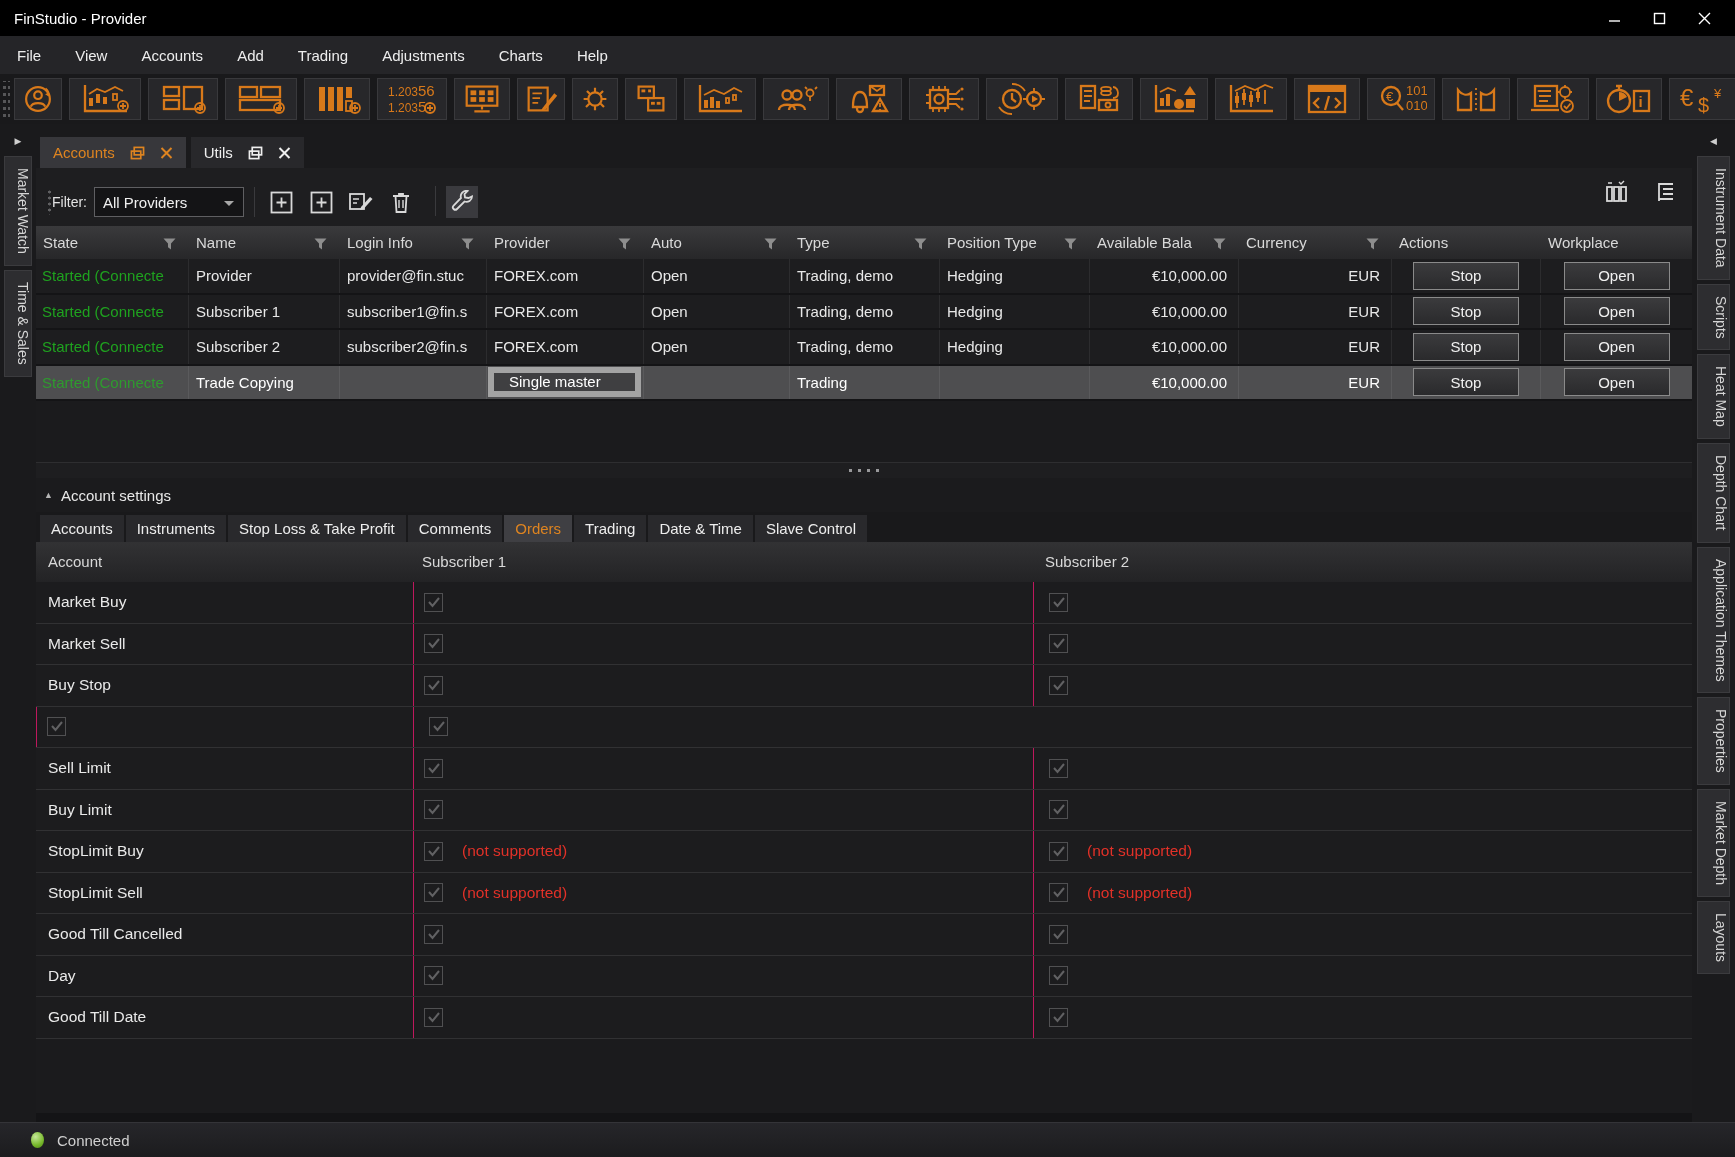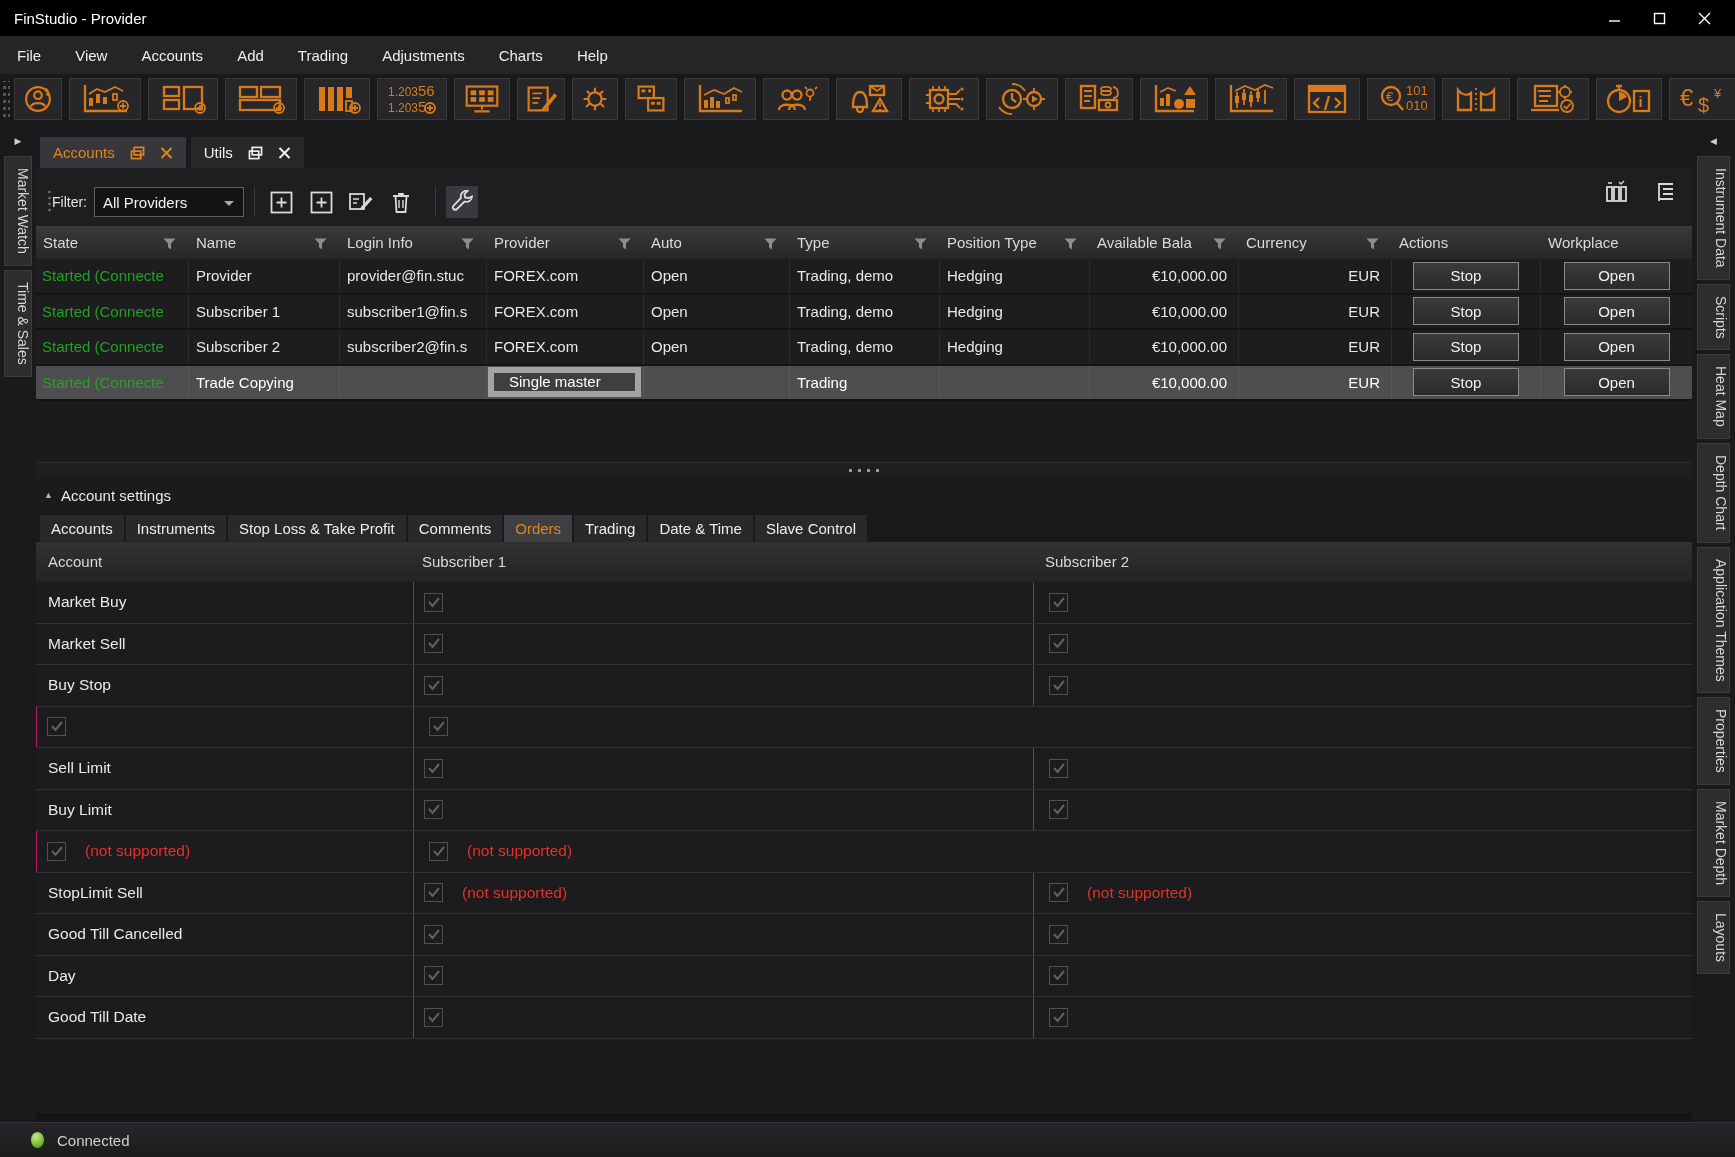--- a/index.html
+++ b/index.html
@@ -742,20 +742,21 @@
           </div>
           <div class="scell c3">
             <span class="cb">
               <svg width="12" height="11" viewBox="0 0 12 11">
                 <polyline points="1,5 4.5,9 11,1" fill="none" stroke="#616163" stroke-width="2"></polyline>
               </svg>
             </span>
           </div>
         </div>
         <div class="srow">
+          <div class="scell label">StopLimit Buy</div>
           <div class="scell c2">
             <span class="cb">
               <svg width="12" height="11" viewBox="0 0 12 11">
                 <polyline points="1,5 4.5,9 11,1" fill="none" stroke="#616163" stroke-width="2"></polyline>
               </svg>
             </span>
             <span class="note">(not supported)</span>
           </div>
           <div class="scell c3">
             <span class="cb">

